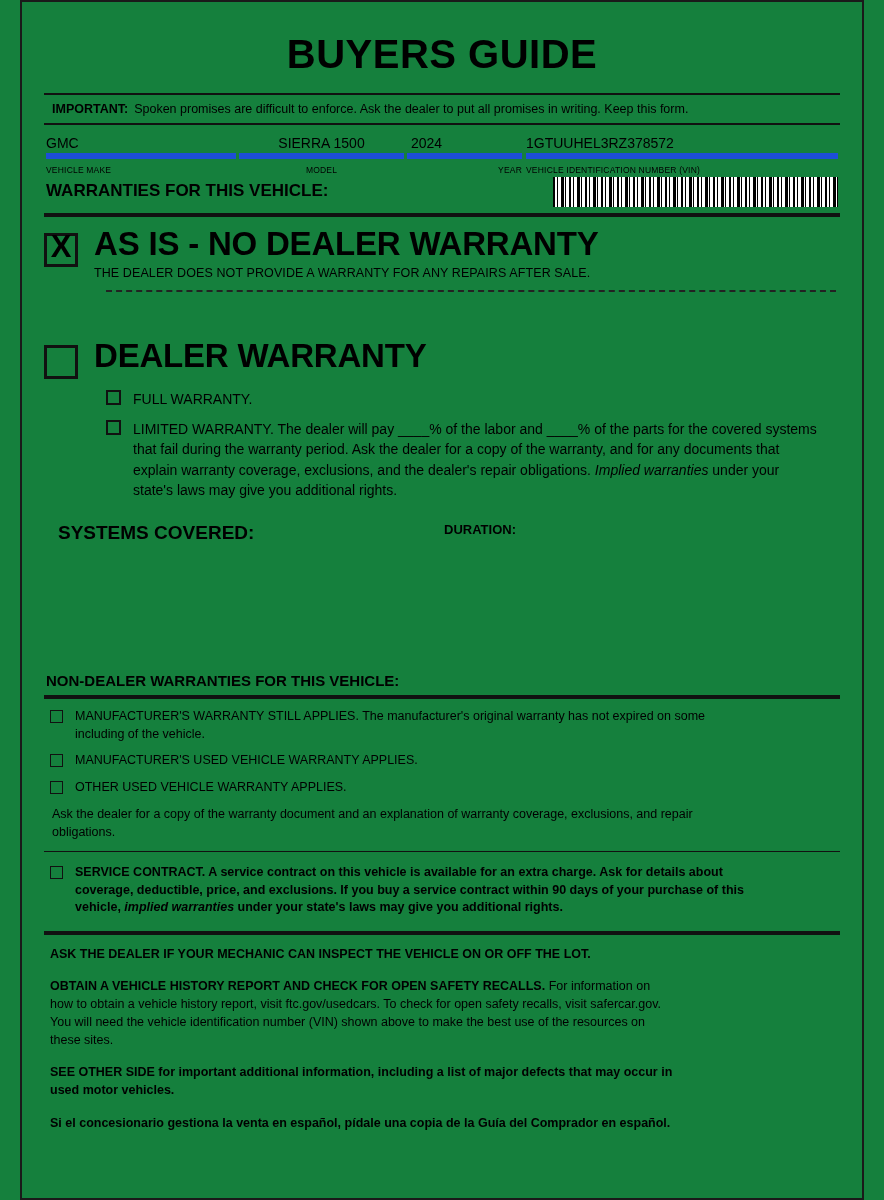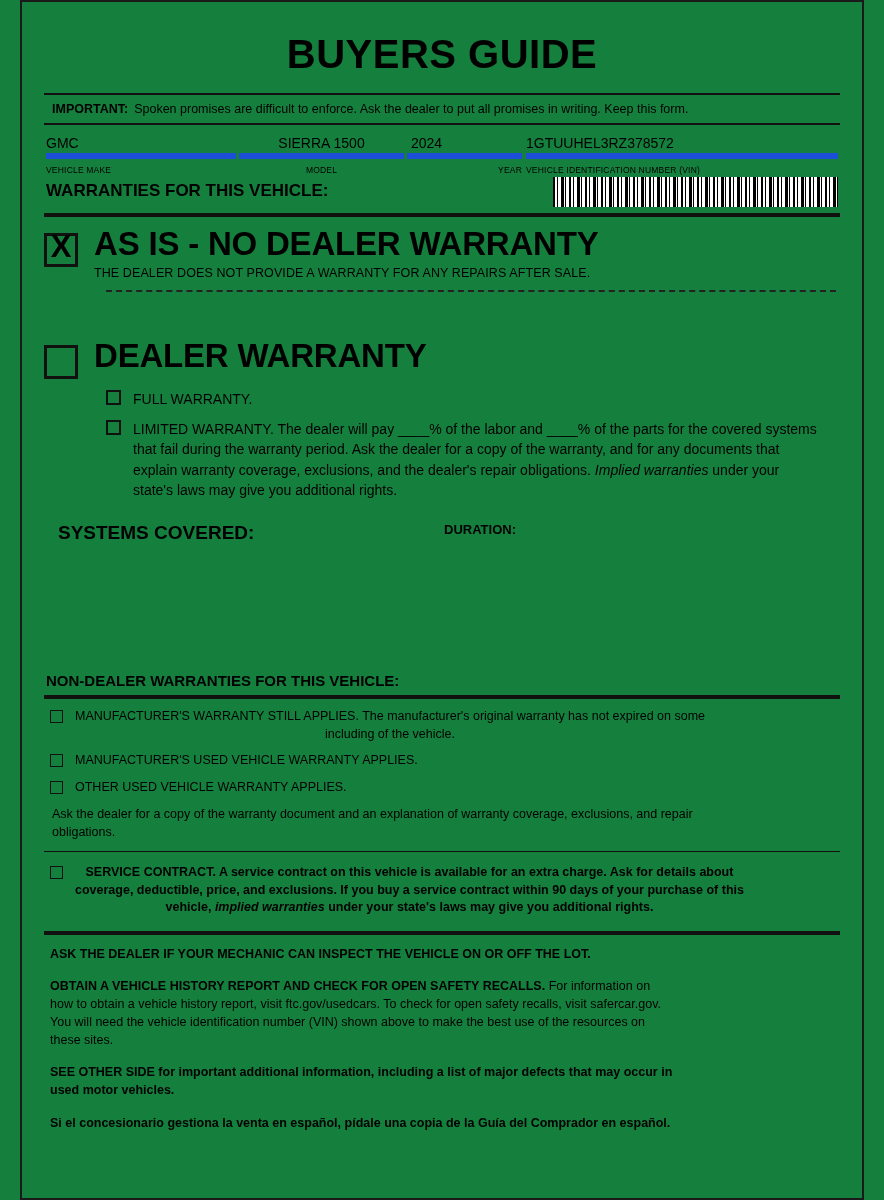--- a/index.html
+++ b/index.html
@@ -190,21 +190,21 @@
     margin: 9px 0 0 6px;
   }
   .ndbox {
     width: 13px;
     height: 13px;
     border: 1.5px solid #111;
     box-sizing: border-box;
     flex: 0 0 auto;
     margin-top: 2px;
   }
-  .nd-text { font-size: 12.5px; line-height: 1.4; text-align: center; }
+  .nd-text { font-size: 12.5px; line-height: 1.4; }
   .nd-plain {
     font-size: 12.5px;
     line-height: 1.4;
     margin: 10px 0 10px 8px;
   }
 
   .footer-block { margin-top: 8px; }
   .f-line {
     font-size: 12.5px;
     line-height: 1.45;

